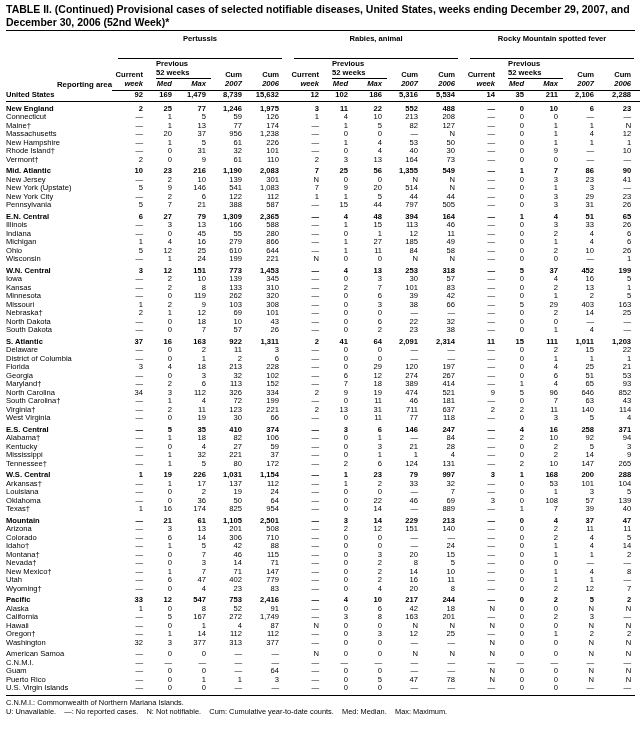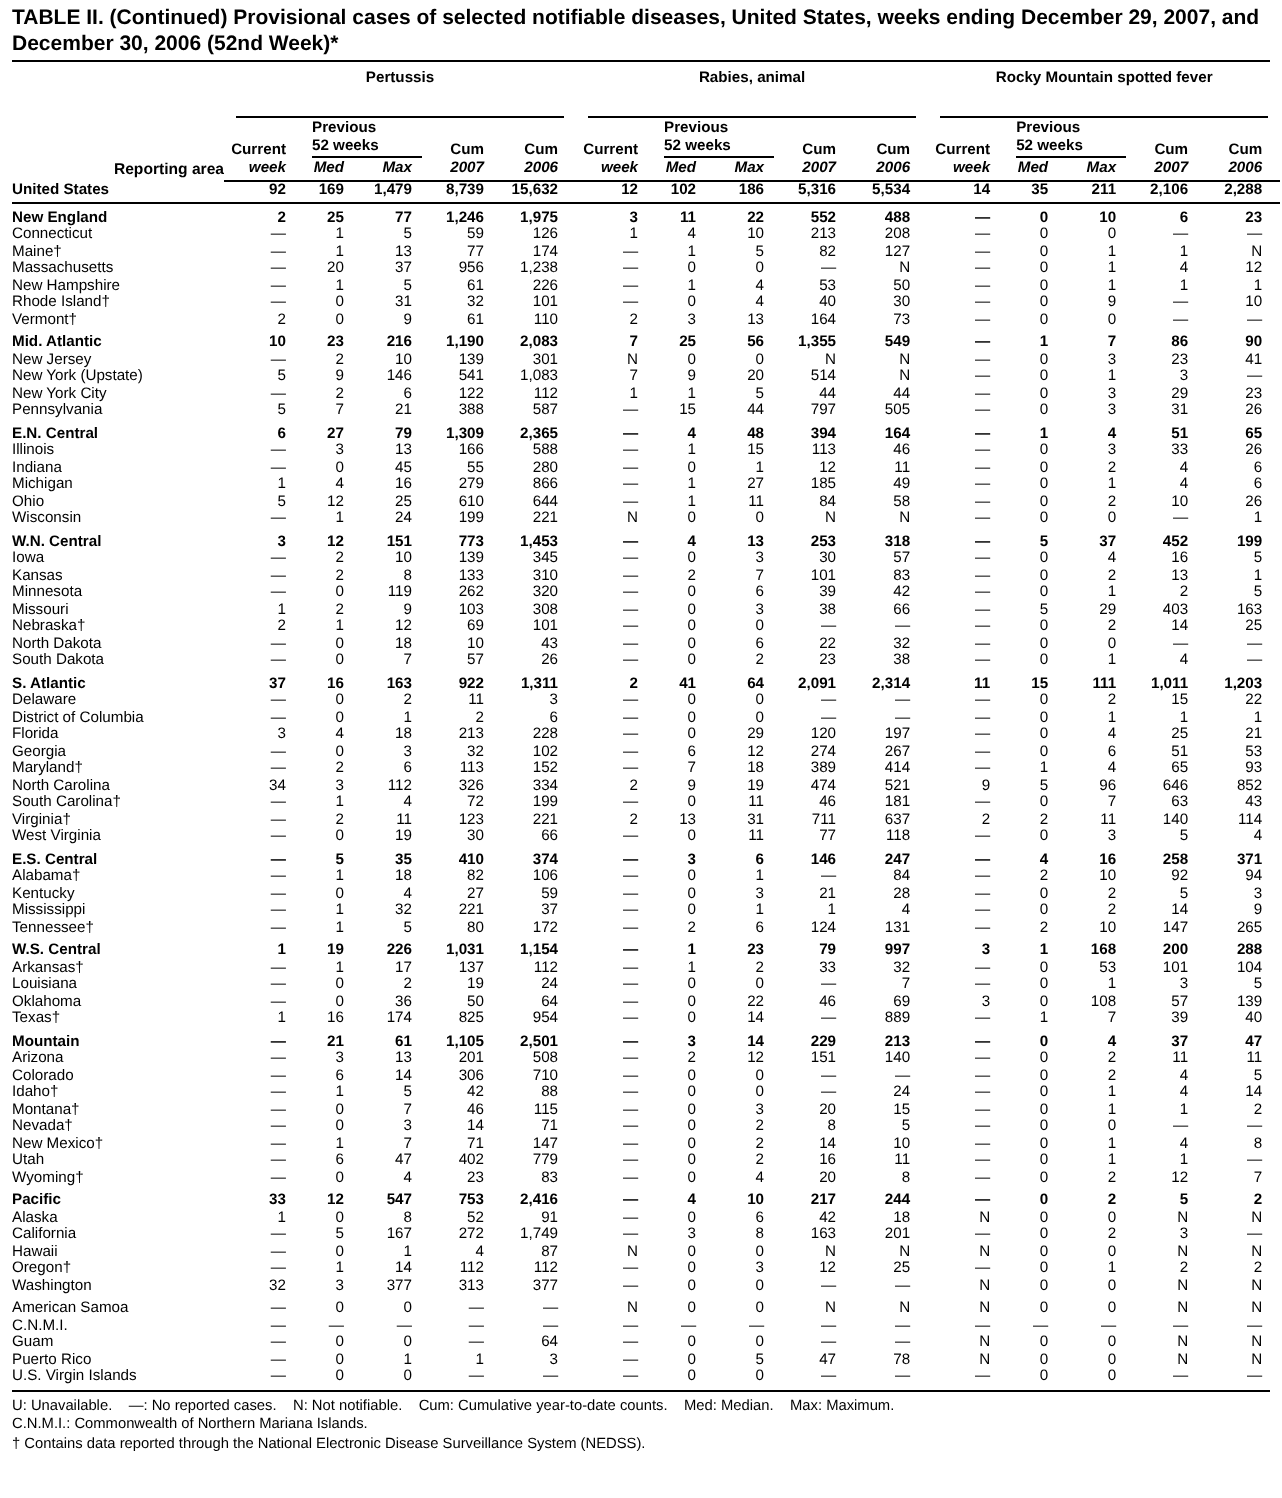--- a/index.html
+++ b/index.html
@@ -1304,17 +1304,16 @@
           <td class="num">—</td>
           <td class="num">0</td>
           <td class="num">0</td>
           <td class="num">—</td>
           <td class="num">—</td>
         </tr>
       </tbody>
   </table>
 
   <div class="footnotes">
+      <div class="fn">C.N.M.I.: Commonwealth of Northern Mariana Islands.</div>
       <div class="fn">U: Unavailable.    —: No reported cases.    N: Not notifiable.    Cum: Cumulative year-to-date counts.    Med: Median.    Max: Maximum.</div>
-      <div class="fn">C.N.M.I.: Commonwealth of Northern Mariana Islands.</div>
-      <div class="fn">† Contains data reported through the National Electronic Disease Surveillance System (NEDSS).</div>
     </div>
 </div>
 
 </body></html>

